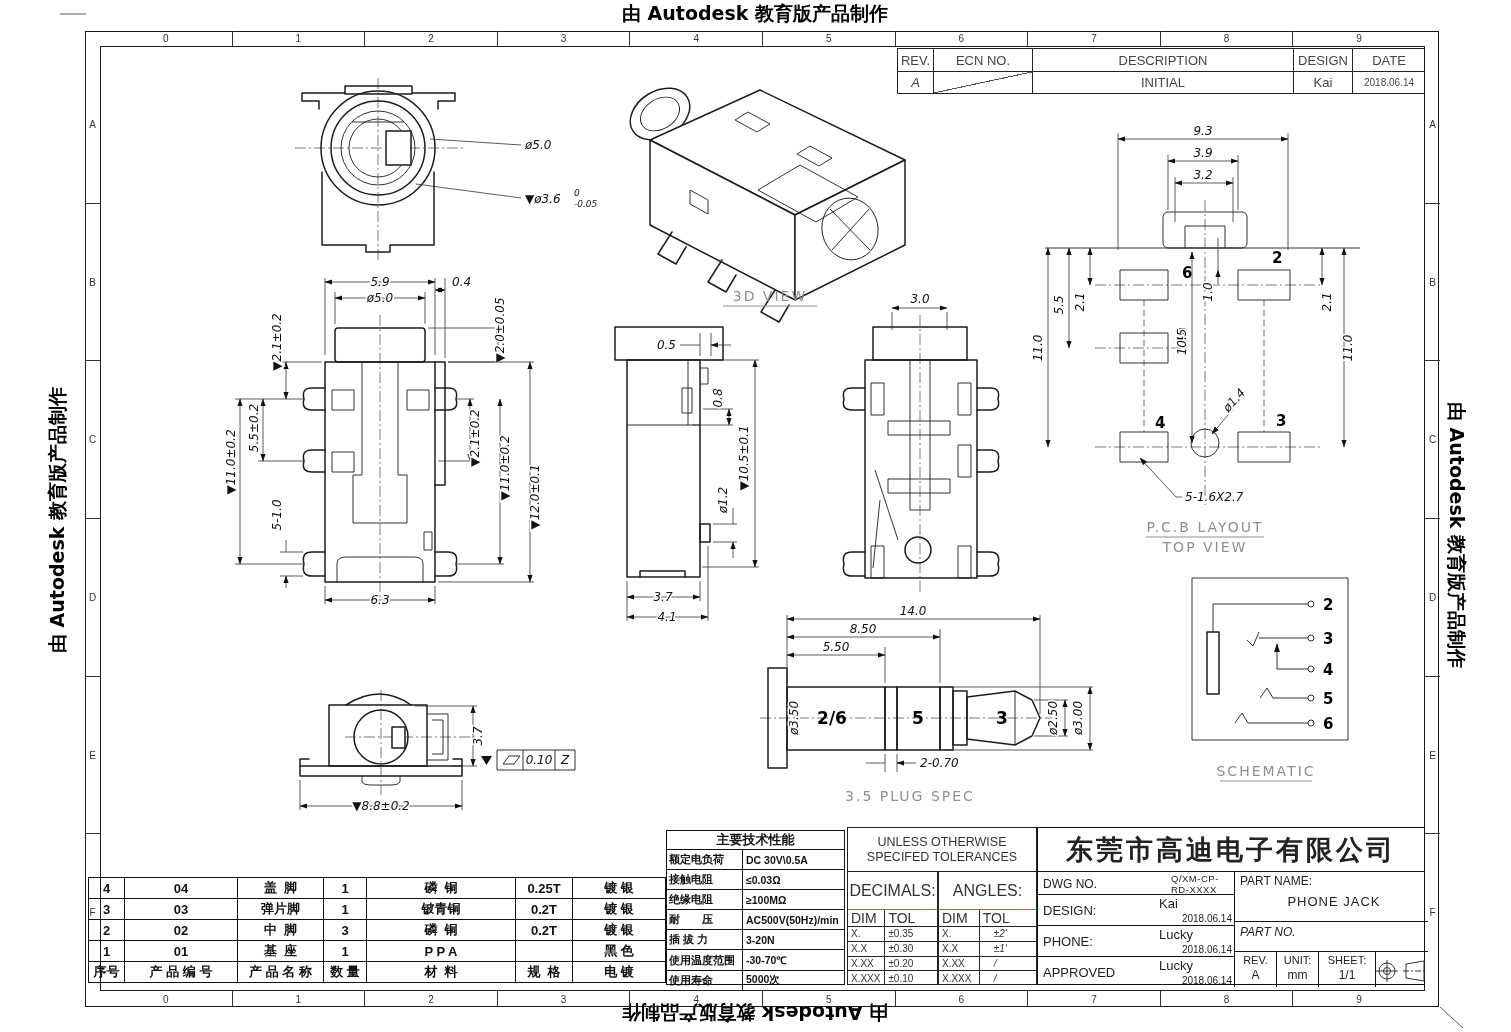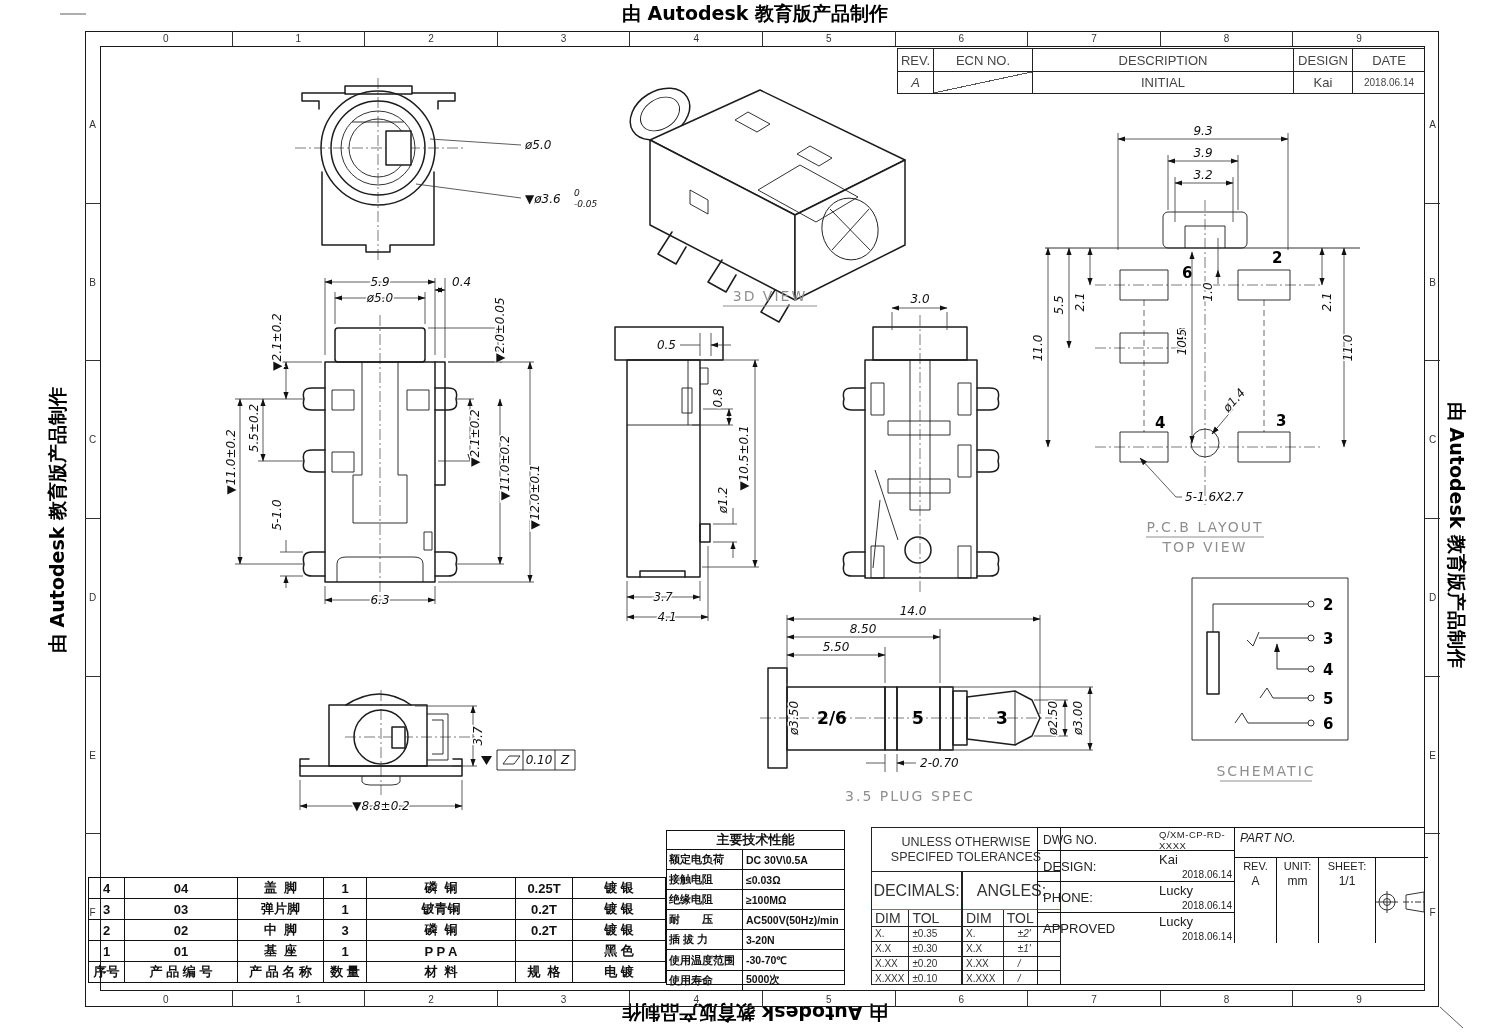--- a/index.html
+++ b/index.html
@@ -56,21 +56,21 @@
   .spec-title { height:18px; border-bottom:1px solid #111; text-align:center;
                 line-height:18px; font-size:13px; }
   .spec-row { display:grid; grid-template-columns:76px 1fr; height:19.1px; border-bottom:1px solid #111; }
   .spec-rows .spec-row:last-child { border-bottom:none; }
   .spec-k { border-right:1px solid #111; display:flex; align-items:center; padding-left:2px;
             font-size:11px; white-space:pre; }
   .spec-v { display:flex; align-items:center; padding-left:3px; font-size:10.5px; white-space:pre; }
 
   
   .tol { position:absolute; left:847px; top:827px; width:190px; height:158px;
-         border:1.5px solid #222; box-sizing:border-box; color:#333;margin-left:24px; }
+         border:1.5px solid #222; box-sizing:border-box; color:#333; }
   .tol-title { height:43px; border-bottom:1px solid #222; display:flex; flex-direction:column;
                align-items:center; justify-content:center; font-size:12.5px; line-height:15px; }
   .tol-body { display:grid; grid-template-columns:91px 1fr; height:112px; }
   .tol-t-left { border-right:2px solid #222; }
   .tol-h { height:37px; border-bottom:1px solid #ef4444; display:flex; align-items:center;
            justify-content:center; font-size:16px; }
   .tol-sub,.tol-row { display:grid; grid-template-columns:42% 58%; border-bottom:1px solid #222; }
   .tol-sub { height:16px; font-size:14px; }
   .tol-row { height:13.8px; font-size:10px; }
   .tol-rows .tol-row:last-child { border-bottom:none; }
@@ -84,21 +84,21 @@
   .tb-company { height:43px; border-bottom:1px solid #111; display:flex; align-items:center;
                 justify-content:center; font-size:27px; font-weight:600; letter-spacing:3px;
                 white-space:nowrap; }
   .tb-body { display:grid; grid-template-columns:197px 1fr; height:112px; }
   .tb-left { border-right:1px solid #111; display:flex; flex-direction:column; }
   .tb-lrow { display:grid; grid-template-columns:88px 1fr; border-bottom:1px solid #111; position:relative; }
   .tb-left .tb-lrow:last-child { border-bottom:none; }
   .tb-lrow .lab { display:flex; align-items:center; padding-left:5px; font-size:13px; }
   .tb-lrow .val { position:relative; font-size:13px; padding:1px 2px 0 4px;margin-left:29px; }
   .tb-lrow .val .date { position:absolute; right:2px; bottom:1px; font-size:10px; }
-  .r-dwg { height:22px; } .r-dwg .lab{font-size:12px;} .r-dwg .val{font-size:9.5px; display:flex; align-items:center; letter-spacing:.5px;}
+  .r-dwg { height:22px;gap:12px; } .r-dwg .lab{font-size:12px;} .r-dwg .val{font-size:9.5px; display:flex; align-items:center; letter-spacing:.5px;}
   .r-des { height:30px; } .r-chk { height:30px; } .r-app { height:30px; }
   .tb-right { display:flex; flex-direction:column; }
   .tb-pname { height:47px; border-bottom:1px solid #111; font-size:12px; padding:2px 0 0 5px; }
   .tb-pname .pn-val { text-align:center; font-size:13px; letter-spacing:1px; margin-top:6px; }
   .tb-pno { height:26px; border-bottom:1px solid #111; font-size:12px; padding:3px 0 0 5px;font-style:italic; }
   .tb-brow { flex:1; display:grid; grid-template-columns:42px 42px 57px 1fr; }
   .tb-brow > div { border-right:1px solid #111; font-size:11px; text-align:center; padding-top:2px; }
   .tb-brow > div:last-child { border-right:none; display:flex; align-items:center; justify-content:center; }
   .tb-brow .v { font-size:12px; margin-top:2px; }
 
@@ -605,20 +605,21 @@
             <div class="tol-row">
             <div>X.XXX</div>
               <div class="slash">/</div>
           </div>
           </div>
       </div>
     </div>
   </div>
 
   <div class="tb">
+    <div class="tb-company">东莞市高迪电子有限公司</div>
     <div class="tb-body">
       <div class="tb-left">
         <div class="tb-lrow r-dwg">
           <div class="lab">DWG NO.</div>
           <div class="val">Q/XM-CP-RD-XXXX</div>
         </div>
         <div class="tb-lrow r-des">
           <div class="lab">DESIGN:</div>
           <div class="val">
             <span>Kai</span>
@@ -634,20 +635,24 @@
         </div>
         <div class="tb-lrow r-app">
           <div class="lab">APPROVED</div>
           <div class="val">
             <span>Lucky</span>
             <span class="date">2018.06.14</span>
           </div>
         </div>
       </div>
       <div class="tb-right">
+        <div class="tb-pname">
+          <div>PART NAME:</div>
+          <div class="pn-val">PHONE JACK</div>
+        </div>
         <div class="tb-pno">PART NO.</div>
         <div class="tb-brow">
           <div>
             <div>REV.</div>
             <div class="v">A</div>
           </div>
           <div>
             <div>UNIT:</div>
             <div class="v">mm</div>
           </div>

